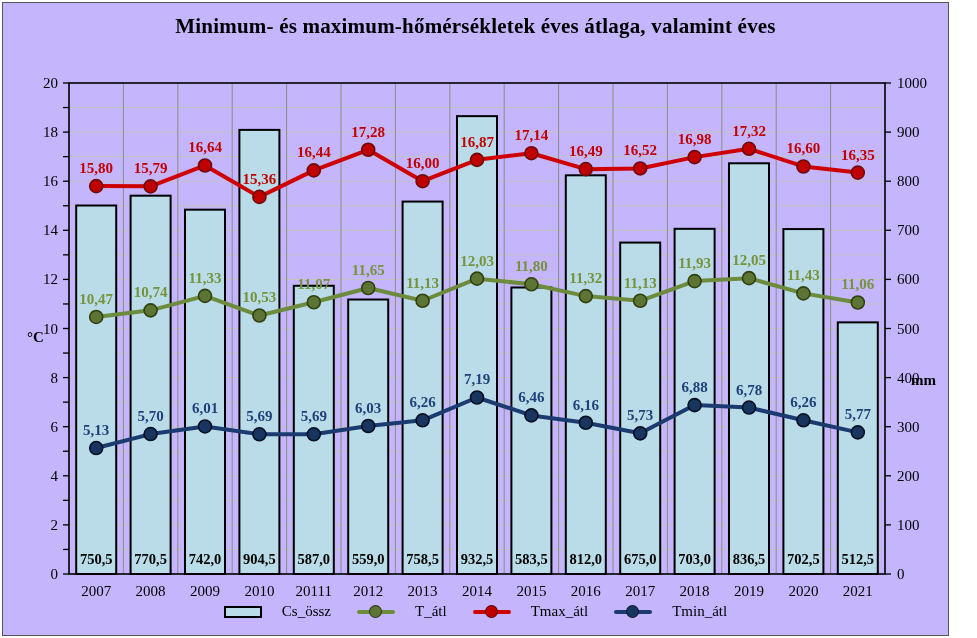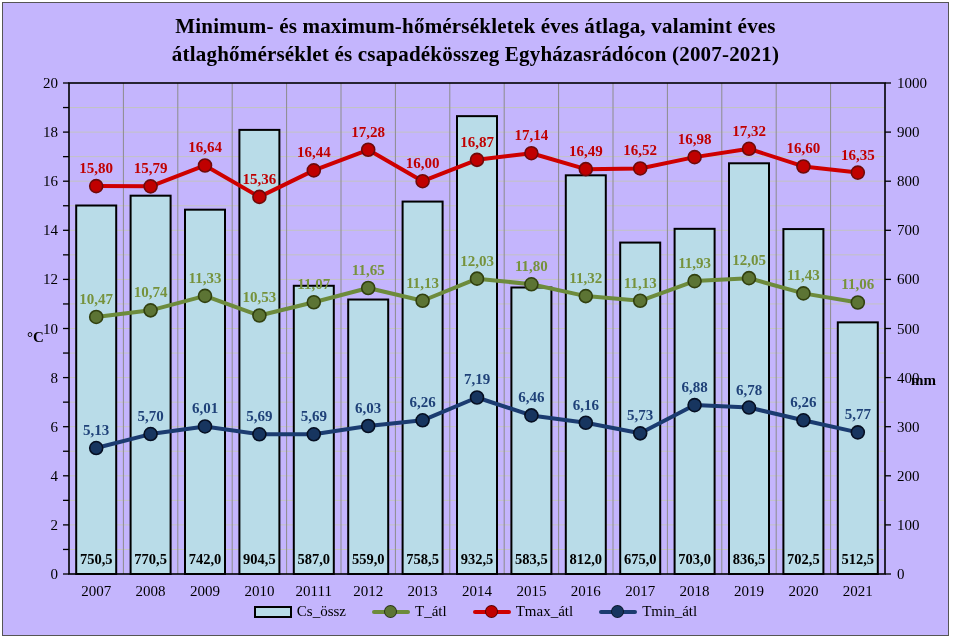--- a/index.html
+++ b/index.html
@@ -33,21 +33,21 @@
   #unit-right { left: 908px; top: 326px; margin-top: 43px; }
   #legend {
     position: absolute;
     left: 0; width: 100%;
     top: 600px;
     display: flex;
     justify-content: center;
     align-items: center;
     gap: 26px;
   }
-  .legend-item { display: flex; align-items: center; gap: 5px; }
+  .legend-item { display: flex; align-items: center; gap: 20px; }
   .legend-label { font-size: 15px; color: #000000; }
   .swatch-bar {
     width: 38px; height: 12px;
     background: #B9DCE8;
     border: 2px solid #000000;
   }
   .swatch-line { position: relative; width: 38px; height: 14px; }
   .swatch-line .line {
     position: absolute; top: 5px; left: 0;
     width: 100%; height: 4px; border-radius: 2px;
@@ -59,21 +59,20 @@
     border: 1px solid rgba(0,0,0,0.55);
   }
 </style>
 </head>
 <body>
 
 <div id="chart-frame">
 
   <div id="chart-title">
     <div>Minimum- és maximum-hőmérsékletek éves átlaga, valamint éves</div>
-    <div>átlaghőmérséklet és csapadékösszeg Egyházasrádócon (2007-2021)</div>
   </div>
 
   <svg id="plot-svg" width="973" height="634" viewBox="0 0 973 634">
       <line x1="66" y1="546.45" x2="882" y2="546.45" stroke="#C3C3C3" stroke-width="1"></line>
       <line x1="66" y1="521.9" x2="882" y2="521.9" stroke="#C3C3C3" stroke-width="1"></line>
       <line x1="66" y1="497.35" x2="882" y2="497.35" stroke="#C3C3C3" stroke-width="1"></line>
       <line x1="66" y1="472.8" x2="882" y2="472.8" stroke="#C3C3C3" stroke-width="1"></line>
       <line x1="66" y1="448.25" x2="882" y2="448.25" stroke="#C3C3C3" stroke-width="1"></line>
       <line x1="66" y1="423.70000000000005" x2="882" y2="423.70000000000005" stroke="#C3C3C3" stroke-width="1"></line>
       <line x1="66" y1="399.15" x2="882" y2="399.15" stroke="#C3C3C3" stroke-width="1"></line>

